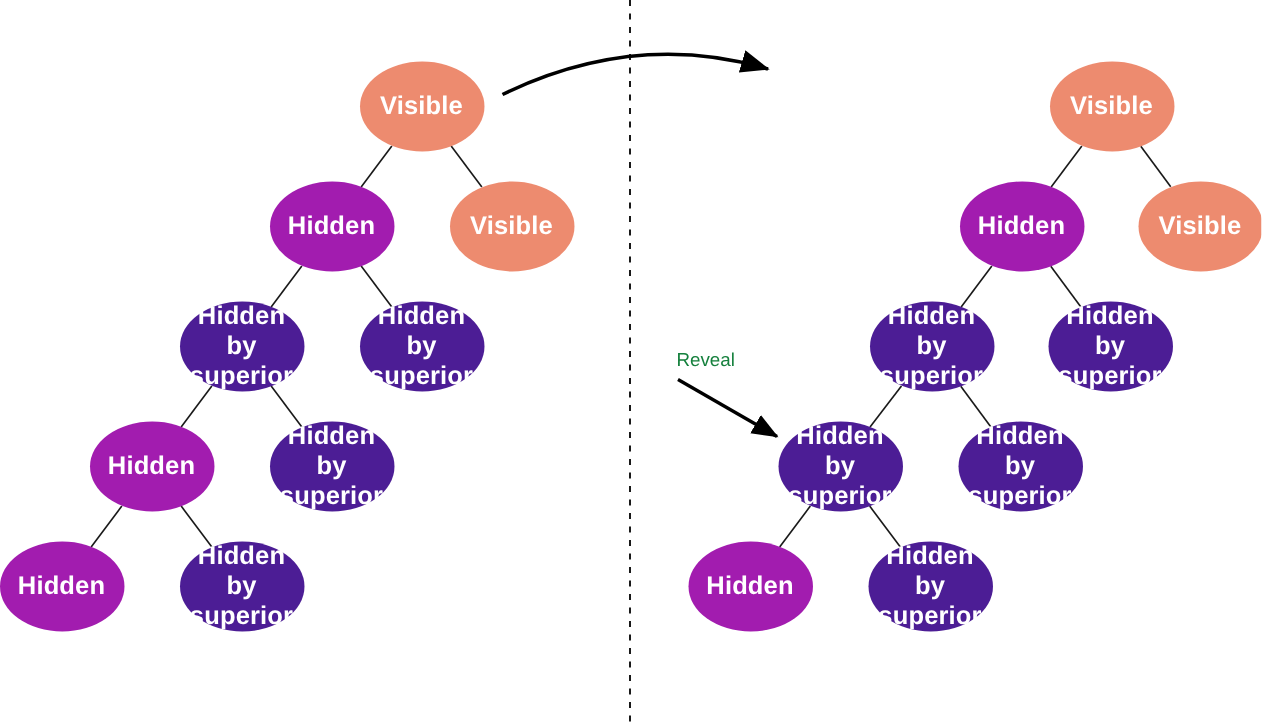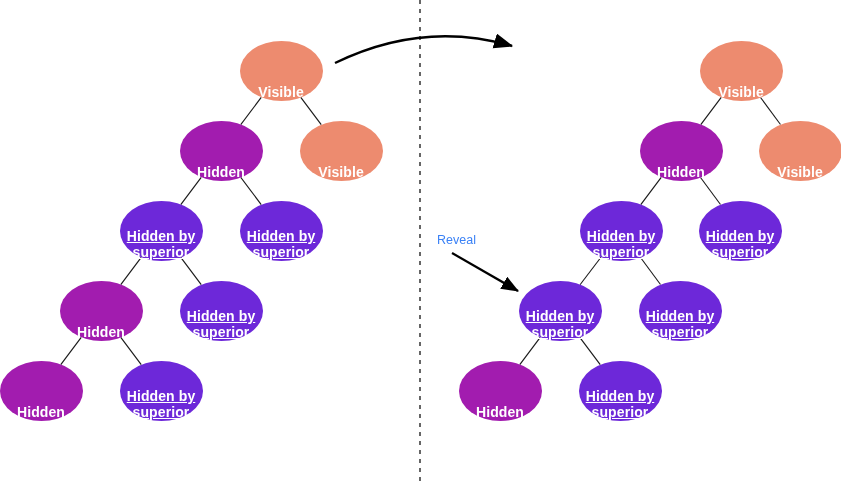--- a/index.html
+++ b/index.html
@@ -25,45 +25,46 @@
     width: 841px;
     height: 482px;
     pointer-events: none;
   }
   .node {
     position: absolute;
     width: 83px;
     height: 60px;
     border-radius: 50% / 50%;
     display: flex;
-    align-items: flex-end;
+    align-items: center;
     justify-content: center;
     text-align: center;
     color: #ffffff;
-    font-size: 14px;
+    font-size: 17px;
     font-weight: bold;
     line-height: 1.18;
     letter-spacing: 0.1px;
     box-sizing: border-box;
     z-index: 2;
   }
   .node .label {
     display: block;
     padding: 0 4px;
   }
   .node.visible  { background: #ED8B6F; }
   .node.hidden   { background: #a21caf; }
-  .node.hidden-sup { background: #6d28d9; text-decoration: underline; }
+  .node.hidden-sup { background: #4c1d95; }
   .reveal-label {
     position: absolute;
     font-size: 12.5px;
     font-weight: normal;
-    color: #3b82f6;
+    color: #15803d;
     white-space: nowrap;
     z-index: 3;
+    margin-left: 14px;
   }
 </style>
 </head>
 <body>
 
 <div id="canvas">
 
   <svg id="edges" viewBox="0 0 841 482" xmlns="http://www.w3.org/2000/svg">
     <defs>
       <marker id="arrowhead" markerWidth="9" markerHeight="9" refX="7.5" refY="3.2" orient="auto" markerUnits="strokeWidth">

